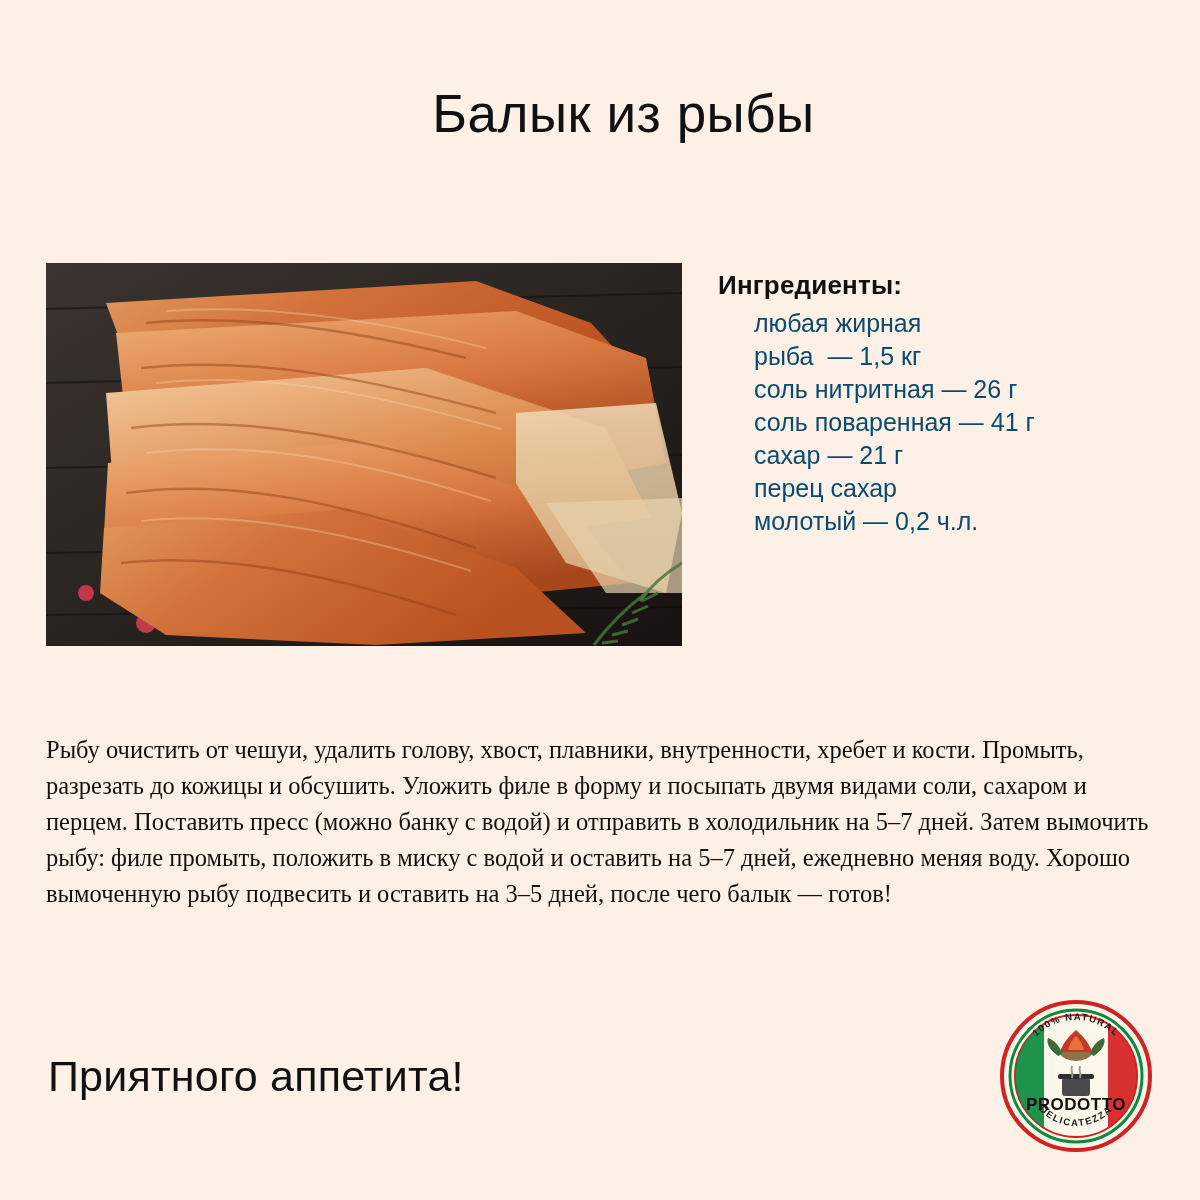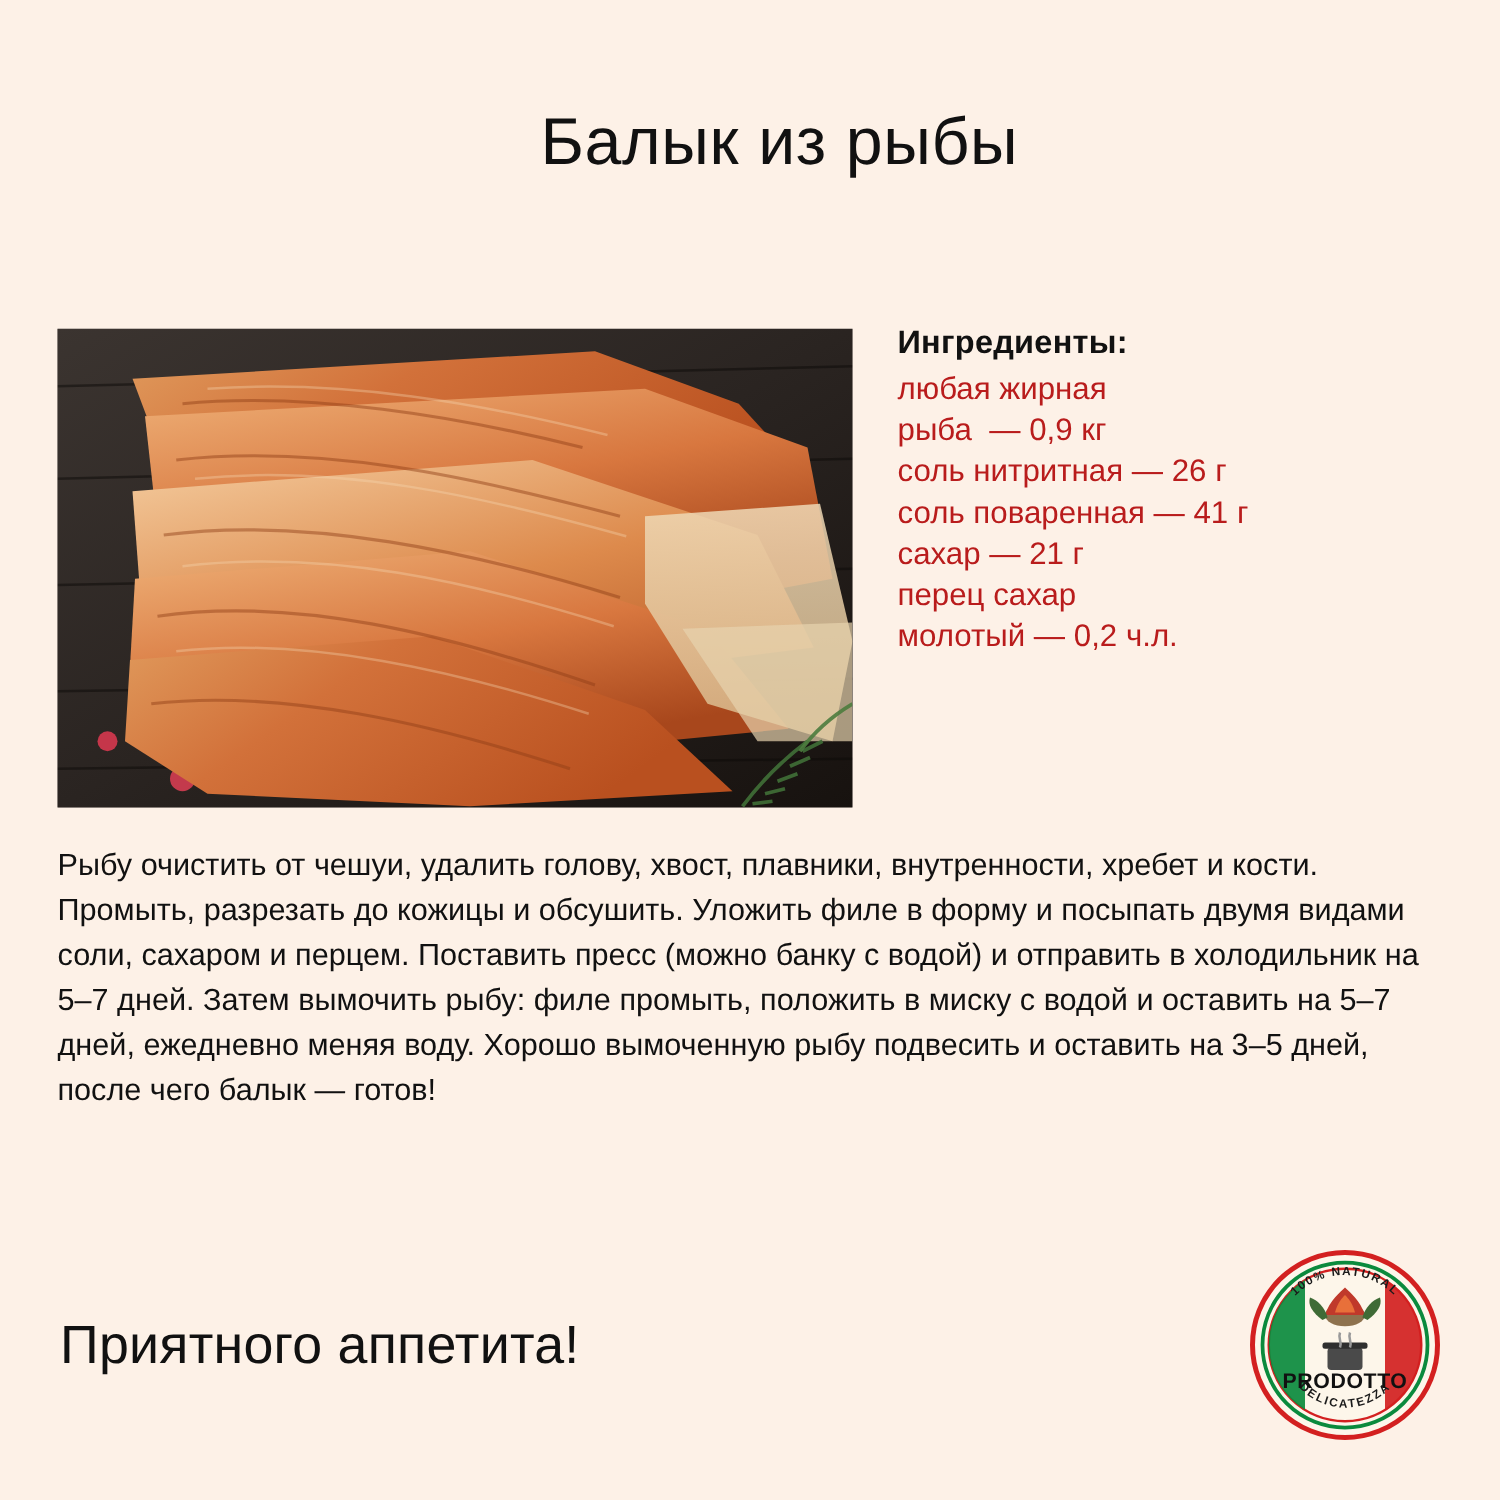--- a/index.html
+++ b/index.html
@@ -53,48 +53,50 @@
     background: #2b2522;
   }
   .photo svg {
     display: block;
   }
 
   
   .ingredients {
     position: absolute;
     left: 718px;
-    top: 258px;
+    top: 270px;
     width: 440px;
   }
   .ing-heading {
     font-size: 26px;
     font-weight: bold;
     color: #111;
     margin: 0 0 6px 0;
     letter-spacing: 0.2px;
   }
   .ing-list {
     list-style: none;
     margin: 0;
     padding: 0;
   }
   .ing-list li {
     font-size: 25px;
     line-height: 33px;
-    color: #b91c1c;
+    color: #0c4a6e;
     white-space: pre;
+    margin-left: 36px;
   }
 
   
   .steps {
     position: absolute;
     left: 46px;
-    top: 675px;
+    top: 732px;
     width: 1110px;
+    font-family: Liberation Serif, serif;
   }
   .steps p {
     margin: 0;
     font-size: 24.5px;
     line-height: 36px;
     color: #111;
     text-align: left;
   }
 
   
@@ -224,21 +226,21 @@
       <g stroke="#4c7c3e" stroke-width="3" fill="none" opacity="0.9">
         <path d="M636,300 C616,312 604,324 594,338"></path>
       </g>
     </svg>
   </div>
 
   <div class="ingredients">
     <div class="ing-heading">Ингредиенты:</div>
     <ul class="ing-list">
       <li>любая жирная</li>
-      <li>рыба  — 0,9 кг</li>
+      <li>рыба  — 1,5 кг</li>
       <li>соль нитритная — 26 г</li>
       <li>соль поваренная — 41 г</li>
       <li>сахар — 21 г</li>
       <li>перец сахар</li>
       <li>молотый — 0,2 ч.л.</li>
     </ul>
   </div>
 
   <div class="steps">
     <p>Рыбу очистить от чешуи, удалить голову, хвост, плавники, внутренности, хребет и кости. Промыть, разрезать до кожицы и обсушить. Уложить филе в форму и посыпать двумя видами соли, сахаром и перцем. Поставить пресс (можно банку с водой) и отправить в холодильник на 5–7 дней. Затем вымочить рыбу: филе промыть, положить в миску с водой и оставить на 5–7 дней, ежедневно меняя воду. Хорошо вымоченную рыбу подвесить и оставить на 3–5 дней, после чего балык — готов!</p>

